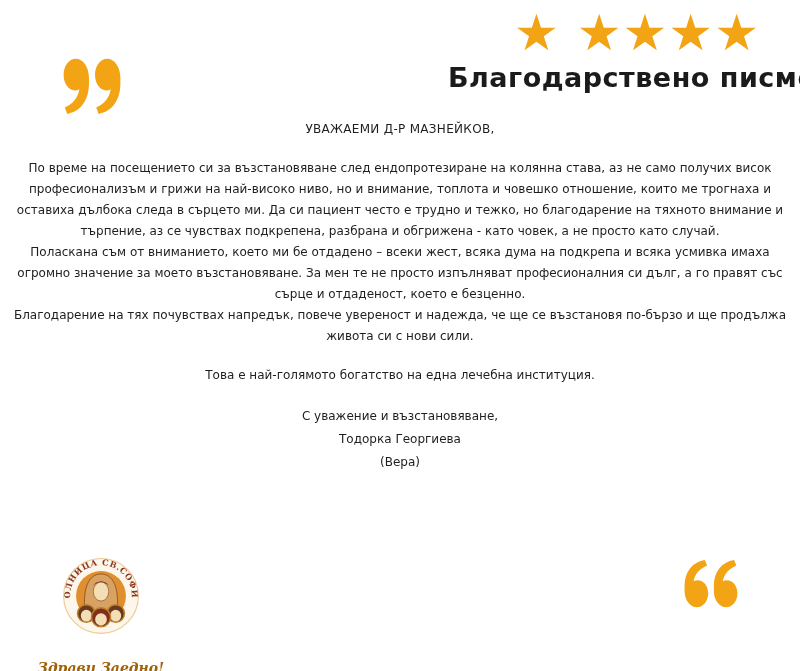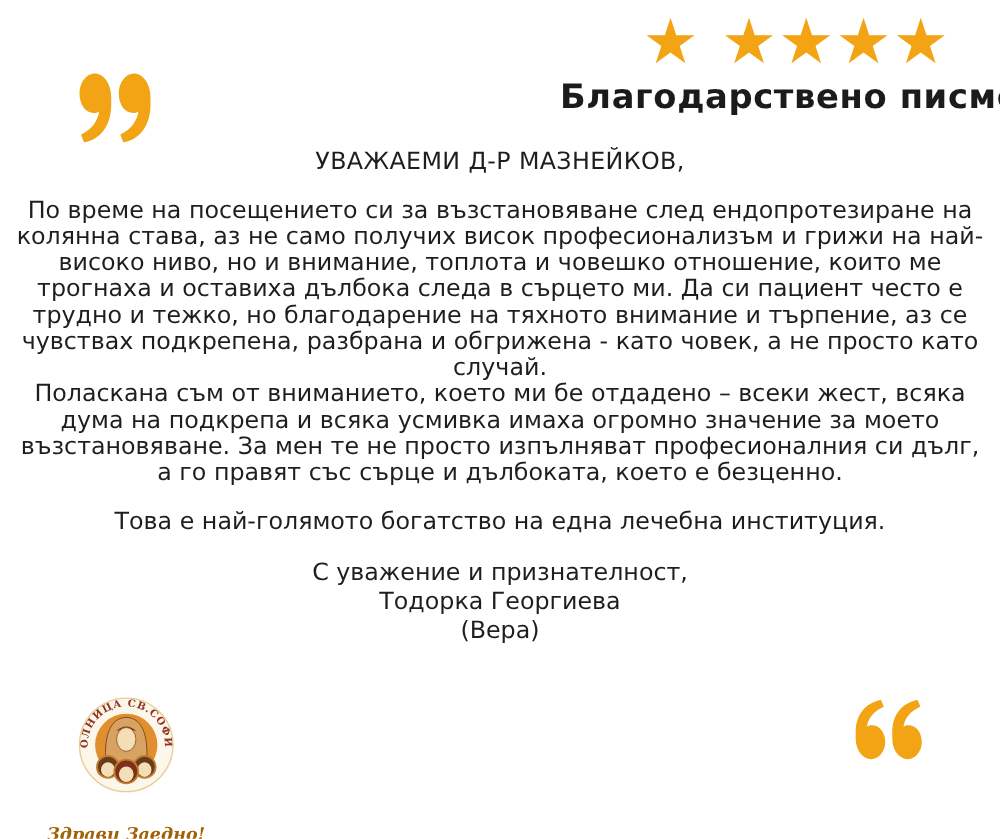--- a/index.html
+++ b/index.html
@@ -12,21 +12,21 @@
 
   
   .closing-quote{position:absolute;left:63px;top:58px;}
   .header-right{position:absolute;left:448px;top:8px;width:336px;text-align:center;}
   .stars{color:#F2A414;font-size:50px;line-height:1;letter-spacing:1px;margin-left:42px;white-space:nowrap;}
   .star{display:inline-block;}
   .doc-title{font-size:27px;font-weight:600;letter-spacing:.5px;margin-top:4px;white-space:nowrap;color:#1b1b1b;}
 
   
   .letter{position:absolute;left:10px;top:119px;width:780px;text-align:center;
-          font-size:19px;line-height:21px;color:#1e1e1e;}
+          font-size:12px;line-height:21px;color:#1e1e1e;}
   .letter p{margin:0;}
   .gap{margin-top:18px !important;}
   .greeting{letter-spacing:.3px;}
   .signature{margin-top:19px;line-height:23px;}
 
   
   .logo-block{position:absolute;left:36px;top:549px;width:130px;text-align:center;}
   .logo-slogan{font-family:"DejaVu Serif", serif;font-style:italic;font-weight:bold;
                font-size:14px;color:#a16207;margin-top:19px;line-height:16px;}
   .logo-tagline{font-size:6px;color:#9C8378;letter-spacing:.4px;margin-top:1px;}
@@ -53,24 +53,25 @@
   <div class="header-right">
     <div class="stars">
       <span class="star">★</span>
     <span class="star">★</span><span class="star">★</span><span class="star">★</span><span class="star">★</span></div>
     <div class="doc-title">Благодарствено писмо</div>
   </div>
 
   <div class="letter">
     <p class="greeting">УВАЖАЕМИ Д-Р МАЗНЕЙКОВ,</p>
     <p class="gap">По време на посещението си за възстановяване след ендопротезиране на колянна става, аз не само получих висок професионализъм и грижи на най-високо ниво, но и внимание, топлота и човешко отношение, които ме трогнаха и оставиха дълбока следа в сърцето ми. Да си пациент често е трудно и тежко, но благодарение на тяхното внимание и търпение, аз се чувствах подкрепена, разбрана и обгрижена - като човек, а не просто като случай.</p>
-    <p>Поласкана съм от вниманието, което ми бе отдадено – всеки жест, всяка дума на подкрепа и всяка усмивка имаха огромно значение за моето възстановяване. За мен те не просто изпълняват професионалния си дълг, а го правят със сърце и дълбоката, което е безценно.</p>
+    <p>Поласкана съм от вниманието, което ми бе отдадено – всеки жест, всяка дума на подкрепа и всяка усмивка имаха огромно значение за моето възстановяване. За мен те не просто изпълняват професионалния си дълг, а го правят със сърце и отдаденост, което е безценно.</p>
+    <p>Благодарение на тях почувствах напредък, повече увереност и надежда, че ще се възстановя по-бързо и ще продължа живота си с нови сили.</p>
     <p class="gap">Това е най-голямото богатство на една лечебна институция.</p>
     <div class="signature">
-      <div>С уважение и признателност,</div>
+      <div>С уважение и възстановяване,</div>
       <div>Тодорка Георгиева</div>
       <div>(Вера)</div>
     </div>
   </div>
 
   <div class="logo-block">
     <svg width="88" height="88" viewBox="0 0 120 120" aria-hidden="true">
       <defs>
         <path id="logo-arc" d="M 18,64 A 42,42 0 1 1 102,64" fill="none"></path>
       </defs>

